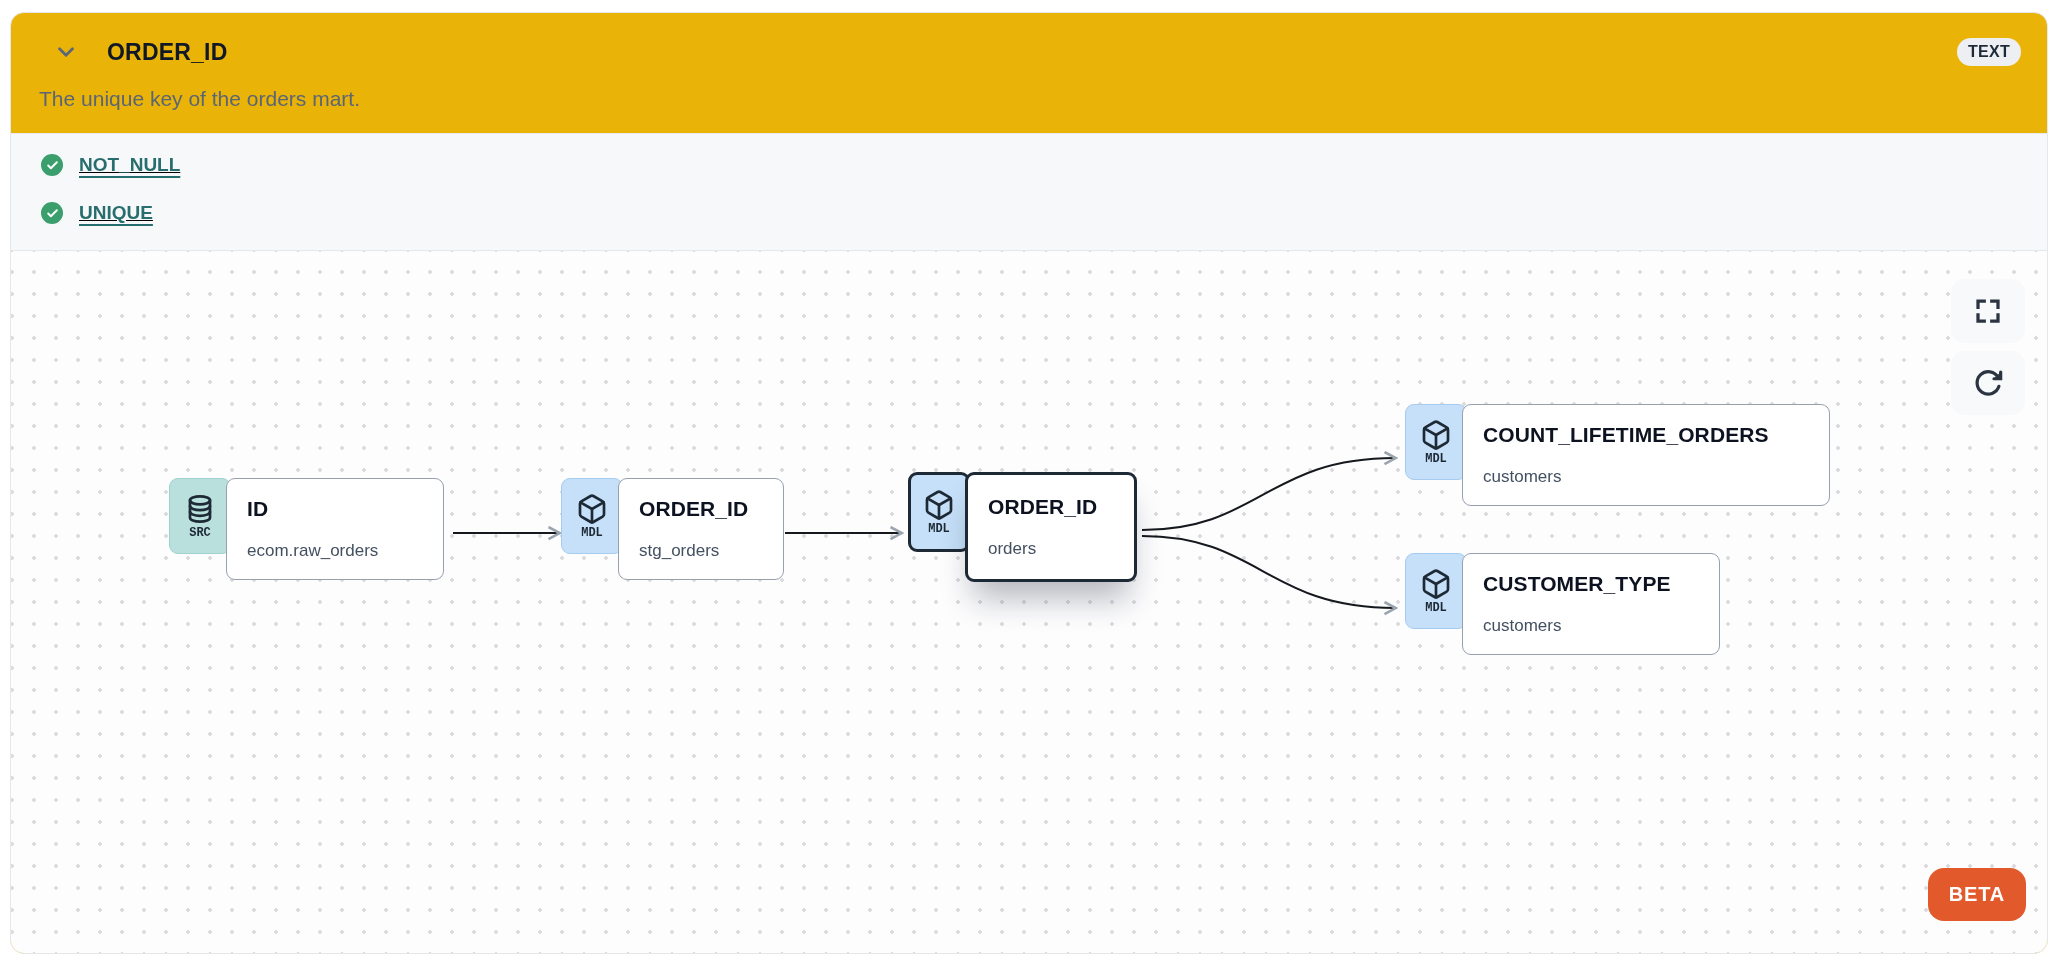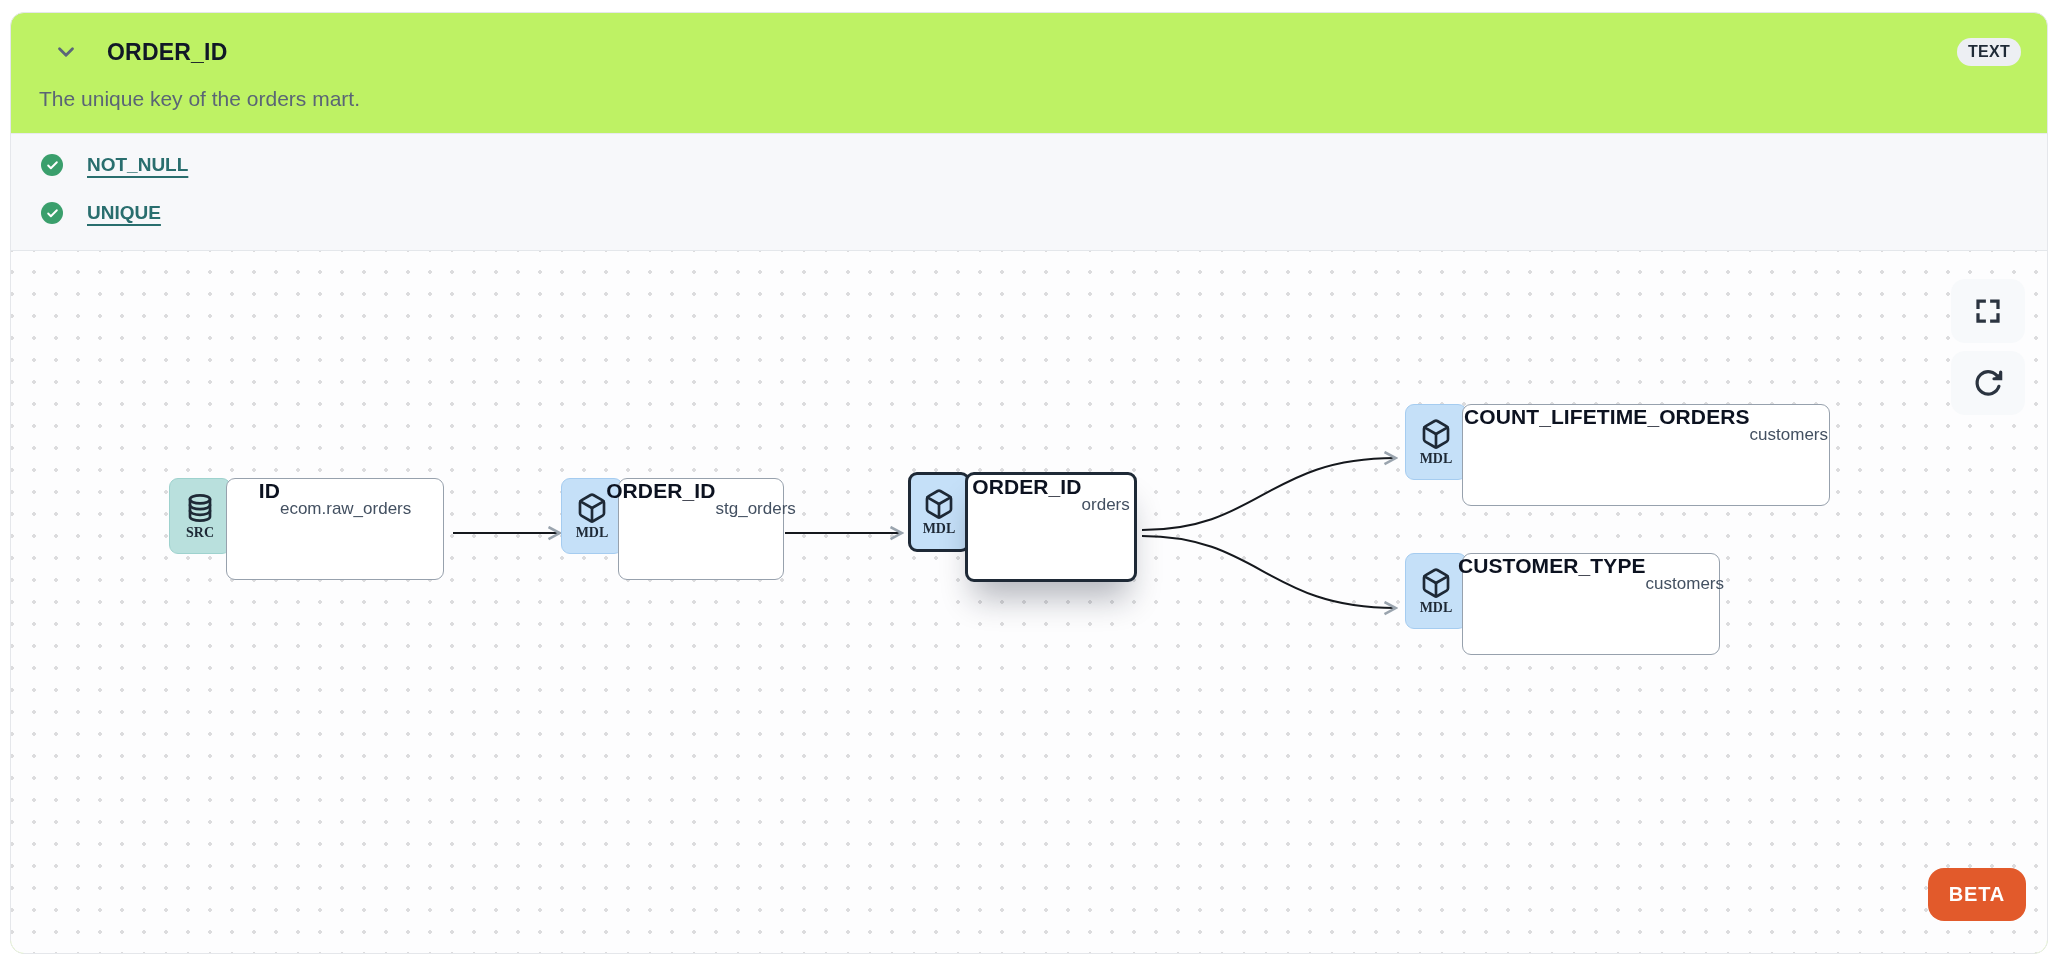--- a/index.html
+++ b/index.html
@@ -1,62 +1,62 @@
 <!DOCTYPE html>
 <html><head>
 <meta charset="utf-8">
 <style>
   * { box-sizing: border-box; margin: 0; padding: 0; }
   html, body { width: 2058px; height: 964px; background: #ffffff; font-family: "Liberation Sans", sans-serif; }
 
   .container {
     position: absolute; left: 10px; top: 12px; right: 10px; bottom: 10px;
-    background: #bef264; border: 1px solid #e5e7eb; border-radius: 14px;
+    background: #eab308; border: 1px solid #e5e7eb; border-radius: 14px;
     overflow: hidden; display: flex; flex-direction: column;
   }
 
   
   .header { padding: 24px 26px 0 28px; }
   .title-row { display: flex; align-items: center; }
   .chevron-btn { margin-left: 12px; width: 30px; height: 30px; border: none; background: transparent; cursor: pointer; display: flex; align-items: center; justify-content: center; }
   .page-title { margin-left: 26px; font-size: 23px; font-weight: 700; color: #111827; letter-spacing: 0.2px; }
   .type-badge { margin-left: auto; background: #edeff3; color: #1f2a37; font-size: 16px; font-weight: 600; padding: 5px 11px; border-radius: 14px; letter-spacing: 0.3px; }
   .description { margin: 20px 0 22px 0; font-size: 21px; color: #5a6575; }
 
   
   .tests {
     background: #f7f8fa; border-top: 1px solid #e8eaee; border-bottom: 1px solid #e4e7eb;
     padding: 20px 28px 26px 30px; display: flex; flex-direction: column; gap: 26px;
   }
-  .test-row { display: flex; align-items: flex-end; gap: 24px; }
+  .test-row { display: flex; align-items: flex-end; gap: 16px; text-decoration: underline; }
   .check-circle { width: 22px; height: 22px; border-radius: 50%; display: flex; align-items: center; justify-content: center; flex: none; }
   .test-link { font-size: 19px; font-weight: 600; text-decoration: underline; text-underline-offset: 5px; text-decoration-thickness: 2px; cursor: pointer; }
 
   
   .canvas {
     position: relative; flex: 1; background-color: #fdfdfe;
     background-image: radial-gradient(circle, #dcdcde 1.6px, transparent 1.7px);
     background-size: 22px 22px; background-position: 12px 10px;
     overflow: hidden;
   }
   .edges { position: absolute; left: 0; top: 0; pointer-events: none; }
 
   .node { position: absolute; display: flex; align-items: flex-start; cursor: pointer; }
   .node-badge {
     width: 62px; height: 76px; border-radius: 9px; flex: none;
     display: flex; flex-direction: column; align-items: center; justify-content: center; gap: 2px;
     border: 1px solid transparent; position: relative; z-index: 1;
   }
-  .node-badge .badge-label { font-family: Liberation Serif, serif; font-size: 14px; font-weight: 600; color: #1e2936; line-height: 1; }
+  .node-badge .badge-label { font-family: Liberation Mono, monospace; font-size: 12px; font-weight: 600; color: #1e2936; line-height: 1; }
   .badge-src { border-color: #9ed2ce; }
   .badge-mdl { border-color: #a5ccf0; }
   .node-card {
     margin-left: -5px; position: relative; z-index: 2; height: 102px;
     background: #ffffff; border: 1px solid #97a1ad; border-radius: 9px;
-    display: flex; flex-direction: row; justify-content: center; padding: 0 20px; white-space: nowrap;
+    display: flex; flex-direction: column; justify-content: center; padding: 0 20px; white-space: nowrap;
   }
   .node-title { font-size: 21px; font-weight: 600; color: #0c1220; letter-spacing: 0.1px; }
   .node-subtitle { margin-top: 20px; font-size: 17px; color: #435061; }
 
   .node.selected .node-badge { border: 3px solid #1e2936; height: 80px; }
   .node.selected .node-card  { border: 3px solid #1e2936; height: 110px; box-shadow: 0 24px 32px -8px rgba(15,23,42,0.30); }
 
   
   .canvas-controls { position: absolute; top: 28px; right: 22px; display: flex; flex-direction: column; gap: 8px; }
   .ctrl-btn {

